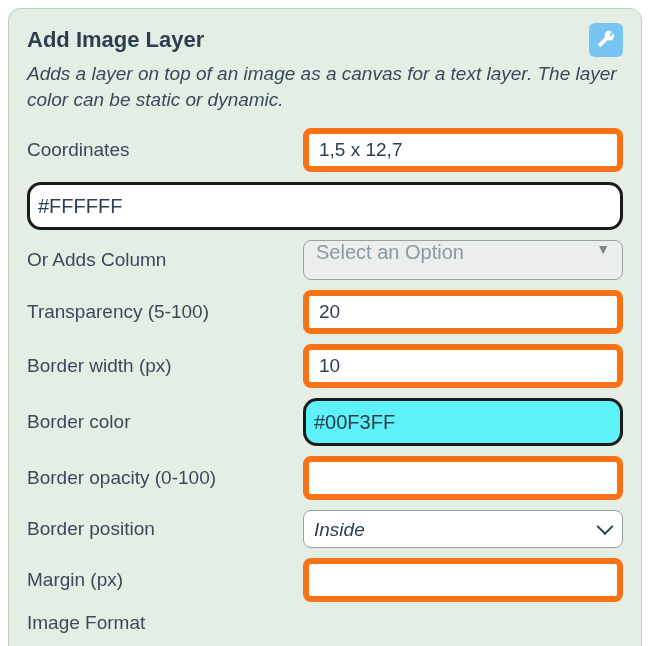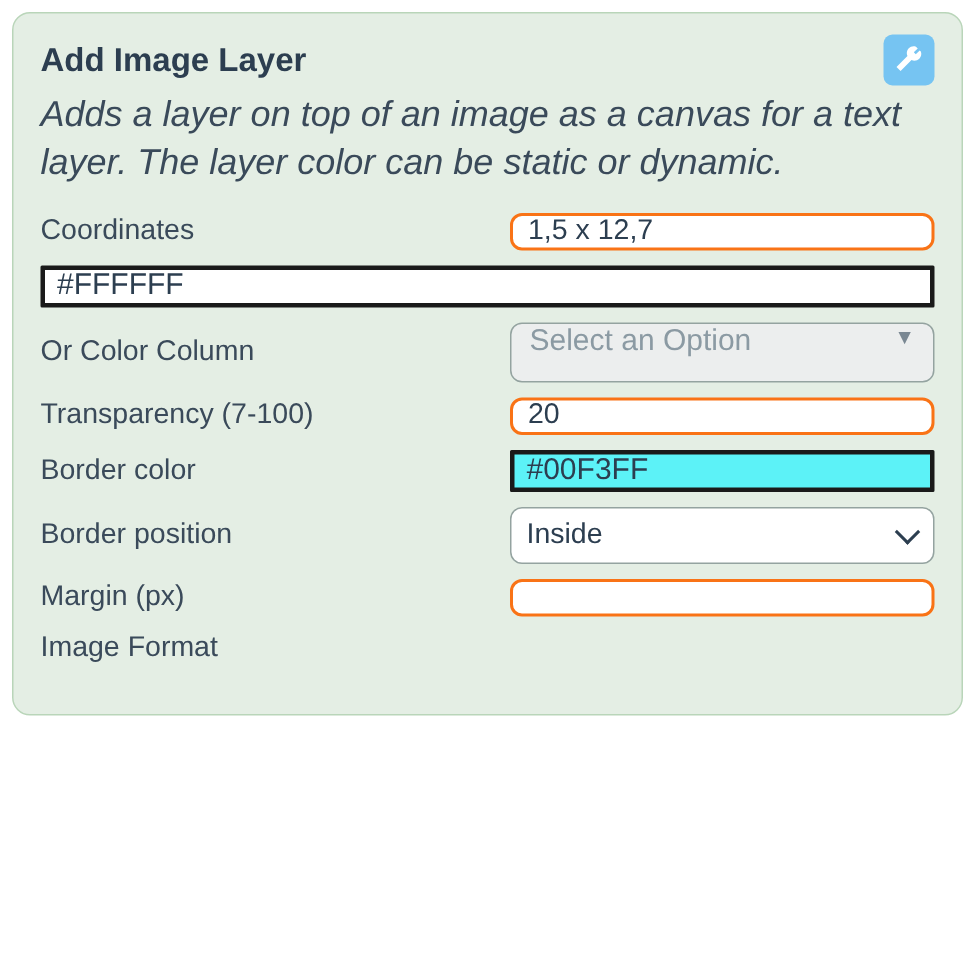--- a/index.html
+++ b/index.html
@@ -37,54 +37,53 @@
     border-radius: 6px;
     border: none;
     display: flex;
     align-items: center;
     justify-content: center;
     cursor: pointer;
   }
   .wrench-btn svg { width: 20px; height: 20px; fill: #fff; }
   .desc {
     font-style: italic;
-    font-size: 24px;
+    font-size: 19px;
     color: #3a4a5a;
     line-height: 1.35;
     margin: 4px 0 16px 0;
   }
   .row {
     display: flex;
     align-items: center;
     margin-bottom: 10px;
-    gap: 37px;
   }
   .label {
     flex: 0 0 276px;
     font-size: 19px;
     color: #3a4a5a;
   }
   .field { flex: 1; position: relative; }
   input[type=text] {
     width: 100%;
-    height: 25px;
+    height: 44px;
     font-size: 19px;
     padding: 0 10px;
-    border: 2px solid #f97316;
+    border: 6px solid #f97316;
     border-radius: 8px;
     background: #fff;
     color: #2c3e50;
     outline: none;
   }
   
   .color-field input[type=text] {
     border: 3px solid #1a1a1a;
-    border-radius: 1px;
+    border-radius: 14px;
     padding: 0 8px;
-    height: 28px;
+    height: 48px;
     font-size: 20px;
     font-weight: 500;
   }
   .bordercolor input[type=text] { background: #5cf2f7; }
   .select-box {
     width: 100%;
     height: 40px;
     border: 1px solid #94a3a0;
     border-radius: 8px;
     background: #eceeee;
@@ -106,20 +105,21 @@
     font-size: 19px;
     padding: 0 34px 0 10px;
     border: 1px solid #94a3a0;
     border-radius: 8px;
     background: #fff;
     color: #2c3e50;
     appearance: none;
     -webkit-appearance: none;
     outline: none;
     cursor: pointer;
+    font-style: italic;
   }
   .select-wrap { position: relative; }
   .select-wrap::after {
     content: "";
     position: absolute;
     right: 12px; top: 50%;
     width: 10px; height: 10px;
     border-right: 2px solid #2c3e50;
     border-bottom: 2px solid #2c3e50;
     transform: translateY(-70%) rotate(45deg);
@@ -152,44 +152,56 @@
     </div>
   </div>
 
   <div class="row">
     <div class="field color-field">
       <input type="text" value="#FFFFFF" style="">
     </div>
   </div>
 
   <div class="row">
-    <div class="label">Or Color Column</div>
+    <div class="label">Or Adds Column</div>
     <div class="field">
       <div class="select-box">
         <span>Select an Option</span>
         <span class="caret">▼</span>
       </div>
     </div>
   </div>
 
   <div class="row">
-    <div class="label">Transparency (7-100)</div>
+    <div class="label">Transparency (5-100)</div>
     <div class="field">
       <input type="text" value="20" style="">
     </div>
   </div>
 
+  <div class="row">
+    <div class="label">Border width (px)</div>
+    <div class="field">
+      <input type="text" value="10" style="">
+    </div>
+  </div>
 
   <div class="row">
     <div class="label">Border color</div>
     <div class="field color-field bordercolor">
       <input type="text" value="#00F3FF" style="">
     </div>
   </div>
 
+  <div class="row">
+    <div class="label">Border opacity (0-100)</div>
+    <div class="field">
+      <input type="text" value="" style="">
+    </div>
+  </div>
 
   <div class="row">
     <div class="label">Border position</div>
     <div class="field select-wrap">
       <select class="native-select">
         <option>Inside</option>
       </select>
     </div>
   </div>
 

